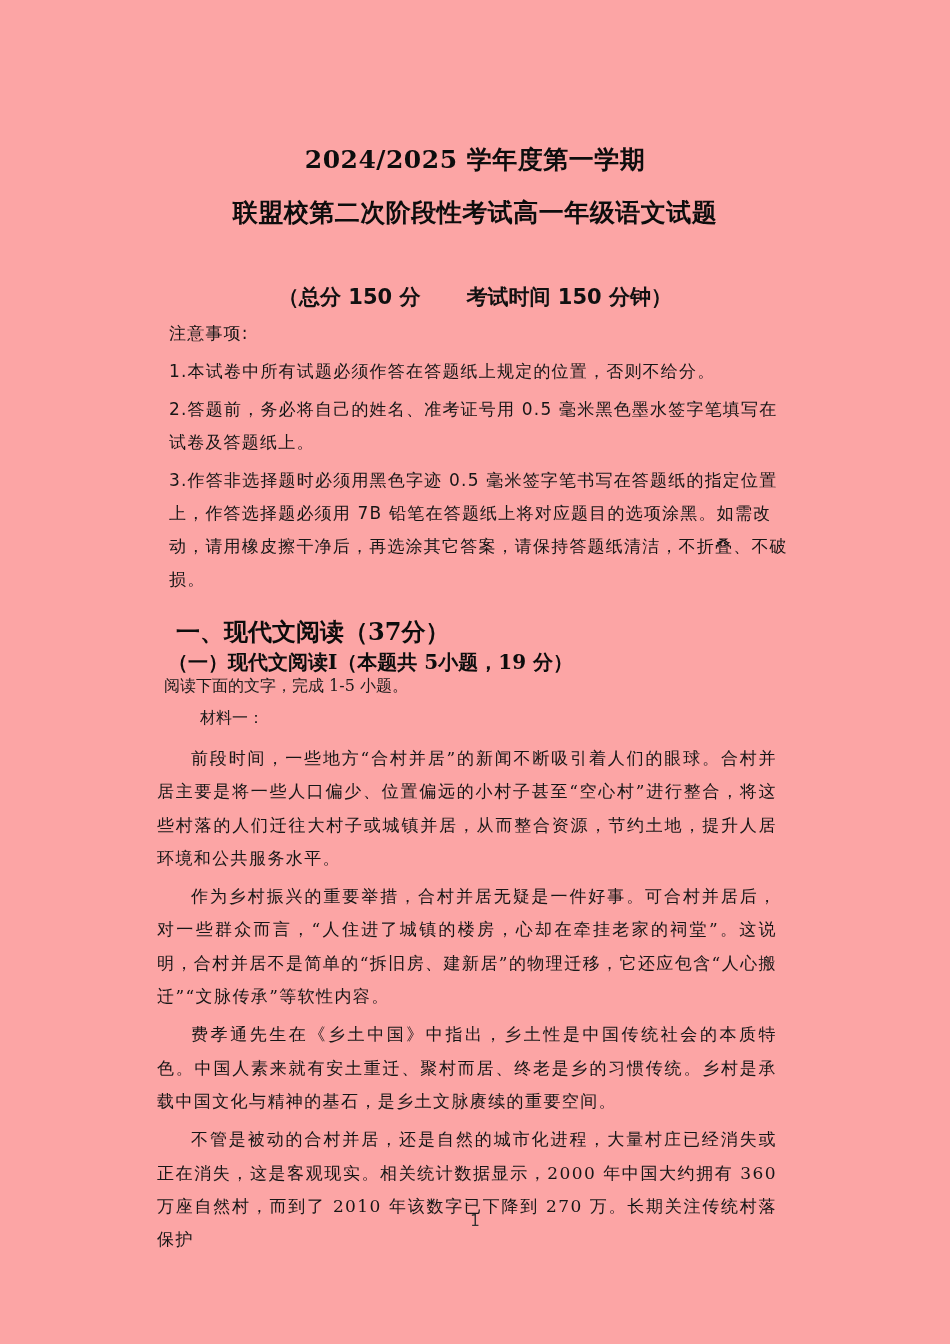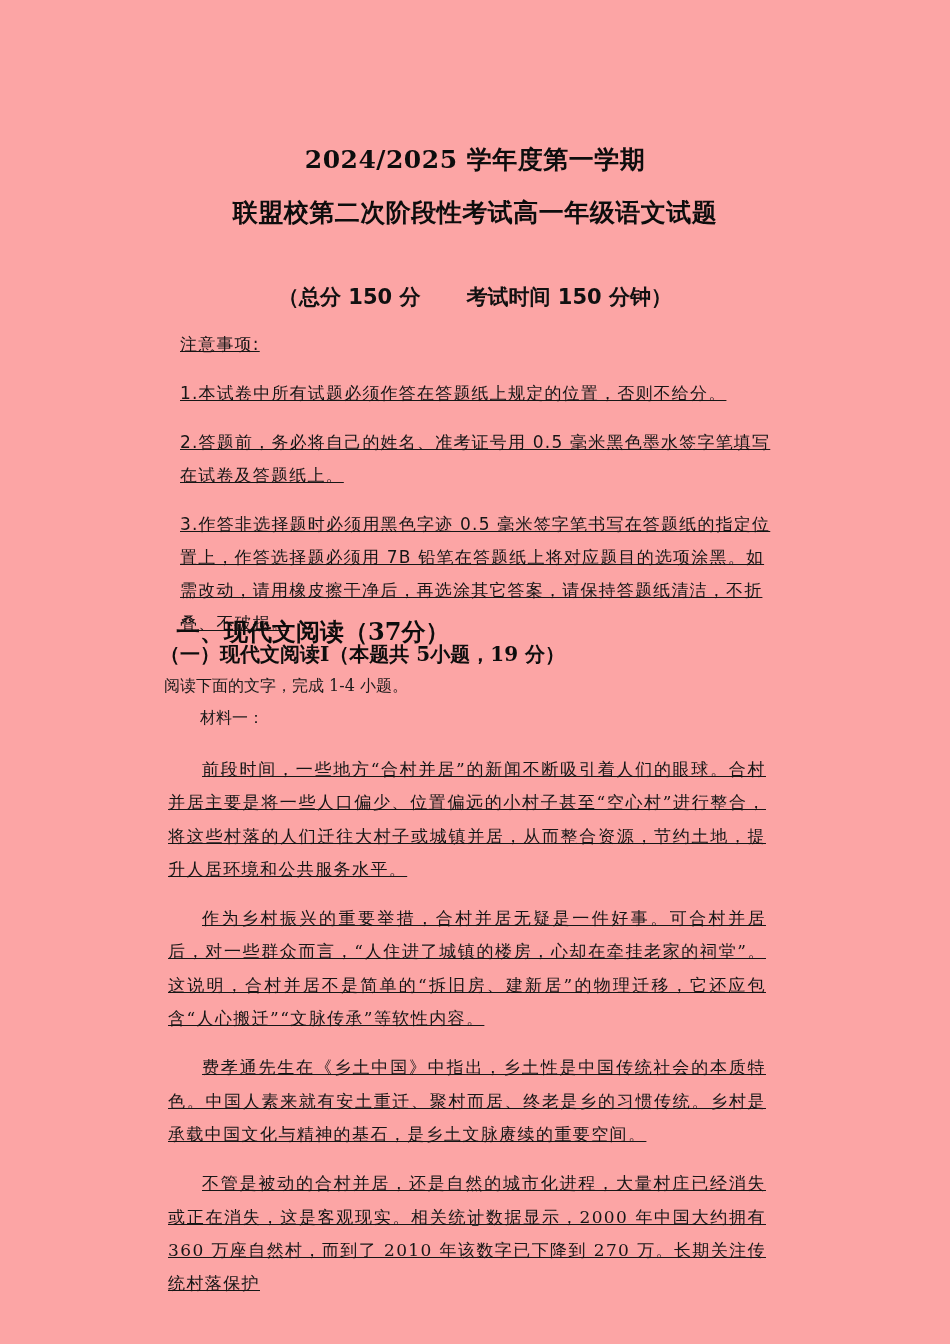--- a/index.html
+++ b/index.html
@@ -49,41 +49,40 @@
       left: 164px;
       width: 630px;
       font-family: "DejaVu Sans", "Liberation Sans", sans-serif;
       font-size: 17px;
       line-height: 33px;
       color: #161616;
       letter-spacing: 1.2px;
     }
     .notice-block { top: 312px; }
     .notice-block p, .passage p {
-      margin: 16px;
+      margin: 5px;
       padding: 0;
-      text-decoration: underline;
     }
     .section-h1 {
       position: absolute;
       top: 604px; left: 164px;
       font-family: "DejaVu Serif", "Liberation Serif", serif;
       font-weight: bold;
       font-size: 24px;
       color: #0d0d0d;
       margin: 12px;
     }
     .section-h2 {
       position: absolute;
       top: 641px; left: 160px;
       font-family: "DejaVu Serif", "Liberation Serif", serif;
       font-weight: bold;
       font-size: 20px;
       color: #0d0d0d;
-      margin: 0;
+      margin: 8px;
     }
     .instruction {
       position: absolute;
       top: 676px; left: 164px;
       font-family: "DejaVu Serif", "Liberation Serif", serif;
       font-size: 16px;
       color: #1a1a1a;
     }
     .material-label {
       position: absolute;
@@ -126,21 +125,21 @@
 
   <div class="body-text notice-block">
     <p>注意事项:</p>
     <p>1.本试卷中所有试题必须作答在答题纸上规定的位置，否则不给分。</p>
     <p>2.答题前，务必将自己的姓名、准考证号用 0.5 毫米黑色墨水签字笔填写在试卷及答题纸上。</p>
     <p>3.作答非选择题时必须用黑色字迹 0.5 毫米签字笔书写在答题纸的指定位置上，作答选择题必须用 7B 铅笔在答题纸上将对应题目的选项涂黑。如需改动，请用橡皮擦干净后，再选涂其它答案，请保持答题纸清洁，不折叠、不破损。</p>
   </div>
 
   <h1 class="section-h1">一、现代文阅读（37分）</h1>
   <h2 class="section-h2">（一）现代文阅读Ⅰ（本题共 5小题，19 分）</h2>
-  <div class="instruction">阅读下面的文字，完成 1-4 小题。</div>
+  <div class="instruction">阅读下面的文字，完成 1-5 小题。</div>
   <div class="material-label">材料一：</div>
 
   <div class="passage">
     <p>前段时间，一些地方“合村并居”的新闻不断吸引着人们的眼球。合村并居主要是将一些人口偏少、位置偏远的小村子甚至“空心村”进行整合，将这些村落的人们迁往大村子或城镇并居，从而整合资源，节约土地，提升人居环境和公共服务水平。</p>
     <p>作为乡村振兴的重要举措，合村并居无疑是一件好事。可合村并居后，对一些群众而言，“人住进了城镇的楼房，心却在牵挂老家的祠堂”。这说明，合村并居不是简单的“拆旧房、建新居”的物理迁移，它还应包含“人心搬迁”“文脉传承”等软性内容。</p>
     <p>费孝通先生在《乡土中国》中指出，乡土性是中国传统社会的本质特色。中国人素来就有安土重迁、聚村而居、终老是乡的习惯传统。乡村是承载中国文化与精神的基石，是乡土文脉赓续的重要空间。</p>
     <p>不管是被动的合村并居，还是自然的城市化进程，大量村庄已经消失或正在消失，这是客观现实。相关统计数据显示，2000 年中国大约拥有 360 万座自然村，而到了 2010 年该数字已下降到 270 万。长期关注传统村落保护</p>
   </div>
 
   <div class="page-number">1</div>

